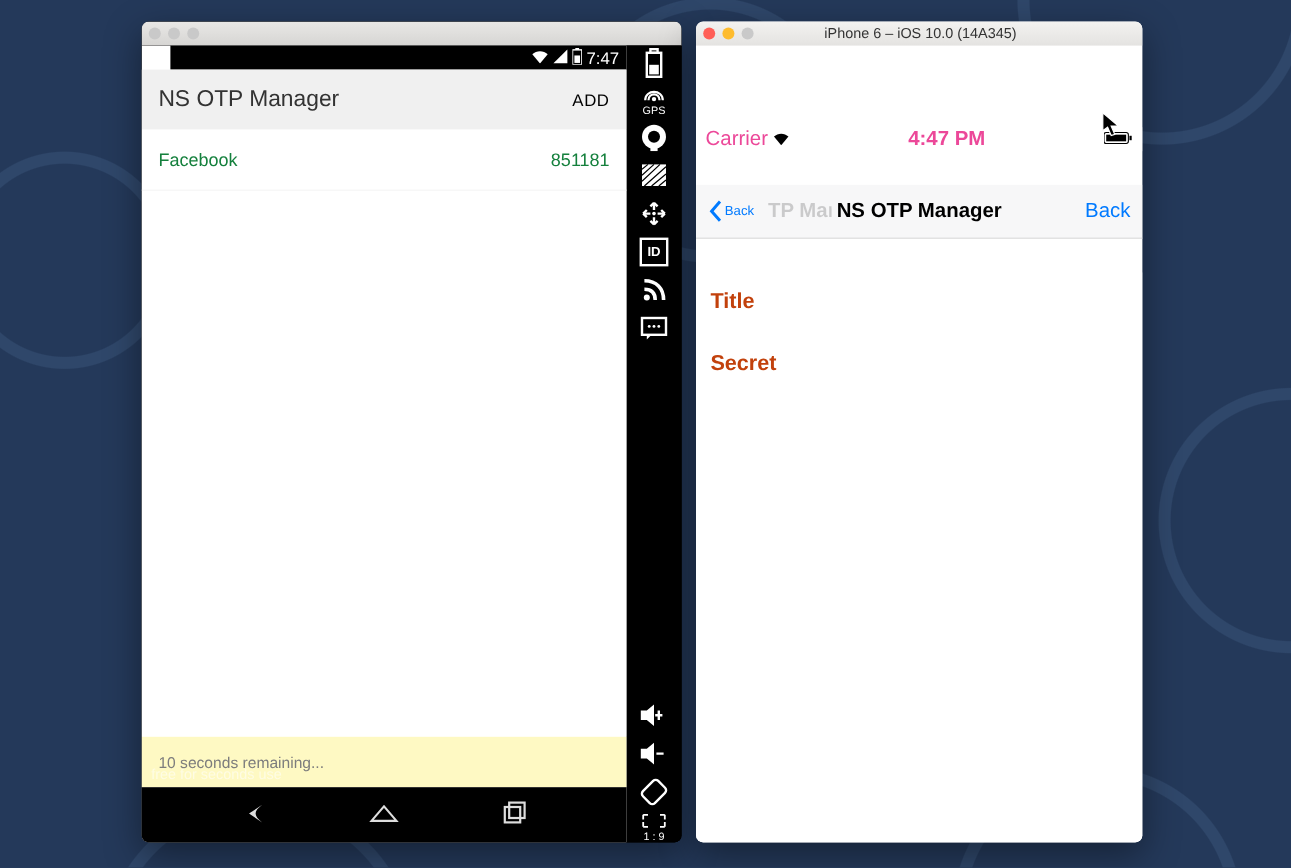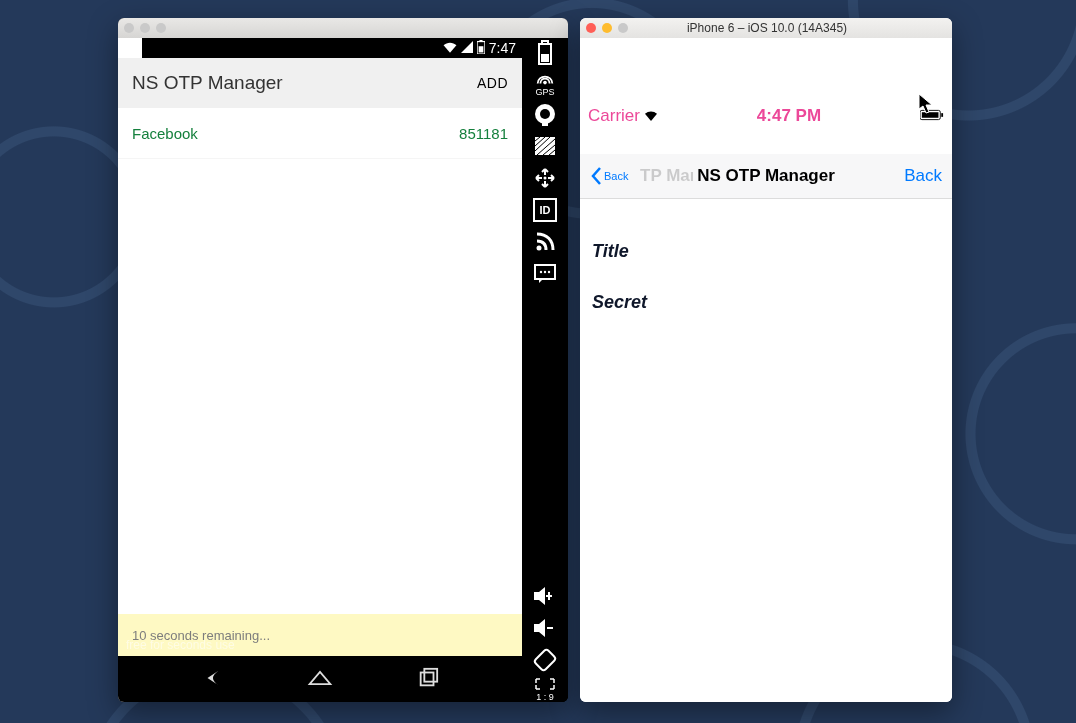--- a/index.html
+++ b/index.html
@@ -240,23 +240,22 @@
     font-size:17px;
   }
   .ios-content{
     flex:1;
     background:#fff;
     padding:14px 12px;
   }
   .ios-label{
     font-size:18px;
     font-weight:600;
-    color:#0f172a;
+    color:#c2410c;
     margin-bottom:30px;
-    font-style:italic;
   }
   .cursor-img{
     position:absolute;
     left:918px;
     top:93px;
     pointer-events:none;
     z-index:50;
   }
 </style>
 </head>

